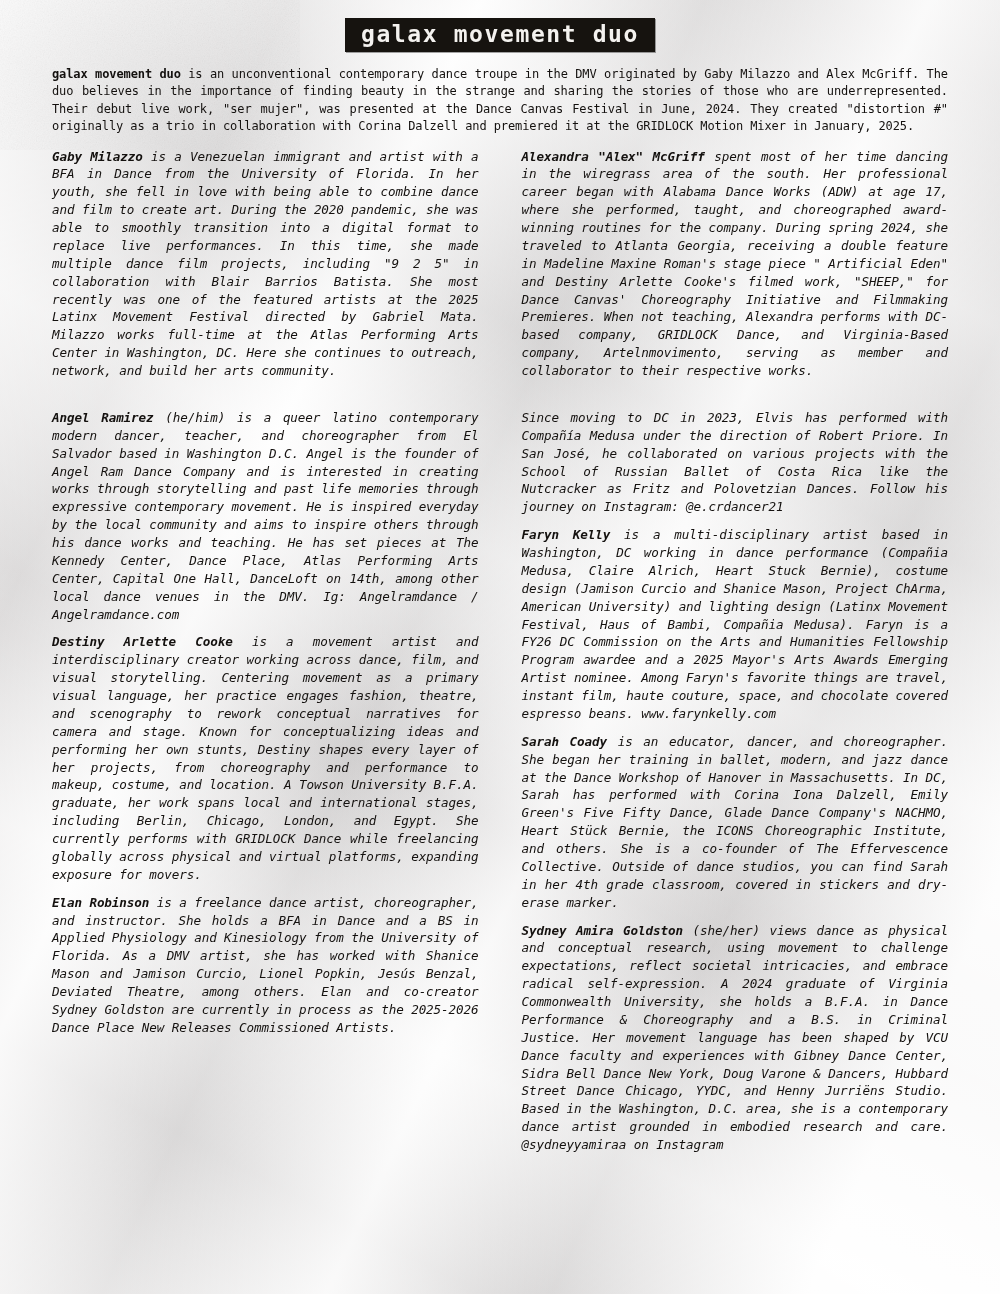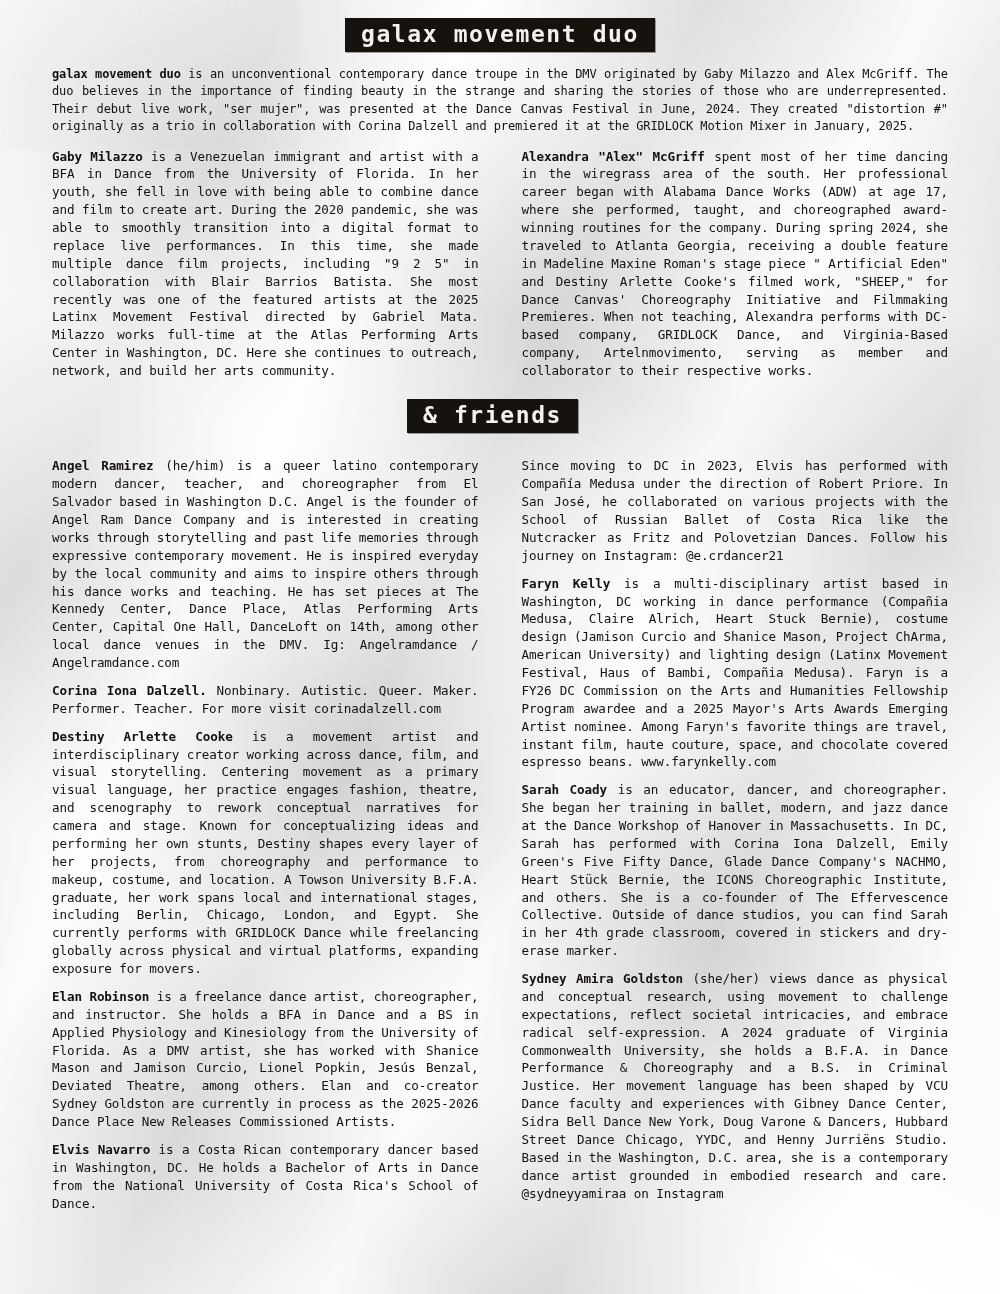--- a/index.html
+++ b/index.html
@@ -63,20 +63,21 @@
   .intro {
     font-size: 12px;
     line-height: 1.42;
     text-align: justify;
     margin-bottom: 13px;
     letter-spacing: -0.1px;
   }
   .cols {
     display: flex;
     gap: 43px;
+    font-style: italic;
   }
   .col {
     flex: 1 1 0;
     min-width: 0;
   }
   p.bio {
     font-size: 12.6px;
     line-height: 1.42;
     text-align: justify;
     margin: 0 0 9px 0;
@@ -111,31 +112,26 @@
     <div class="col">
       <p class="bio"><span class="nm">Gaby Milazzo</span><span> is a Venezuelan immigrant and artist with a BFA in Dance from the University of Florida. In her youth, she fell in love with being able to combine dance and film to create art. During the 2020 pandemic, she was able to smoothly transition into a digital format to replace live performances. In this time, she made multiple dance film projects, including "9 2 5" in collaboration with Blair Barrios Batista. She most recently was one of the featured artists at the 2025 Latinx Movement Festival directed by Gabriel Mata. Milazzo works full-time at the Atlas Performing Arts Center in Washington, DC. Here she continues to outreach, network, and build her arts community.</span></p>
     </div>
     <div class="col">
       <p class="bio"><span class="nm">Alexandra "Alex" McGriff</span><span> spent most of her time dancing in the wiregrass area of the south. Her professional career began with Alabama Dance Works (ADW) at age 17, where she performed, taught, and choreographed award-winning routines for the company. During spring 2024, she traveled to Atlanta Georgia, receiving a double feature in Madeline Maxine Roman's stage piece " Artificial Eden" and Destiny Arlette Cooke's filmed work, "SHEEP," for Dance Canvas' Choreography Initiative and Filmmaking Premieres. When not teaching, Alexandra performs with DC-based company, GRIDLOCK Dance, and Virginia-Based company, Artelnmovimento, serving as member and collaborator to their respective works.</span></p>
     </div>
   </div>
 
   <div class="spacer-12"></div>
 
-  <div class="banner-row left">
-    <div class="banner">&amp; friends</div>
-  </div>
 
   <div class="cols section-two">
     <div class="col">
       <p class="bio"><span class="nm">Angel Ramirez</span><span> (he/him) is a queer latino contemporary modern dancer, teacher, and choreographer from El Salvador based in Washington D.C. Angel is the founder of Angel Ram Dance Company and  is interested in creating works through storytelling and past life memories through expressive contemporary movement. He is inspired everyday by the local community and aims to inspire others through his dance works and teaching. He has set pieces at The Kennedy Center, Dance Place, Atlas Performing Arts Center, Capital One Hall, DanceLoft on 14th, among other local dance venues in the DMV. Ig: Angelramdance / Angelramdance.com</span></p>
-      <p class="bio"><span class="nm">Corina Iona Dalzell.</span><span> Nonbinary. Autistic. Queer. Maker. Performer. Teacher. For more visit corinadalzell.com</span></p>
       <p class="bio"><span class="nm">Destiny Arlette Cooke</span><span> is a movement artist and interdisciplinary creator working across dance, film, and visual storytelling. Centering movement as a primary visual language, her practice engages fashion, theatre, and scenography to rework conceptual narratives for camera and stage. Known for conceptualizing ideas and performing her own stunts, Destiny shapes every layer of her projects, from choreography and performance to makeup, costume, and location. A Towson University B.F.A. graduate, her work spans local and international stages, including Berlin, Chicago, London, and Egypt. She currently performs with GRIDLOCK Dance while freelancing globally across physical and virtual platforms, expanding exposure for movers.</span></p>
       <p class="bio"><span class="nm">Elan Robinson</span><span> is a freelance dance artist, choreographer, and instructor. She holds a BFA in Dance and a BS in Applied Physiology and Kinesiology from the University of Florida. As a DMV artist, she has worked with Shanice Mason and Jamison Curcio, Lionel Popkin, Jesús Benzal, Deviated Theatre, among others. Elan and co-creator Sydney Goldston are currently in process as the 2025-2026 Dance Place New Releases Commissioned Artists.</span></p>
-      <p class="bio"><span class="nm">Elvis Navarro</span><span> is a Costa Rican contemporary dancer based in Washington, DC. He holds a Bachelor of Arts in Dance from the National University of Costa Rica's School of Dance.</span></p>
     </div>
     <div class="col">
       <p class="bio"><span>Since moving to DC in 2023, Elvis has performed with Compañía Medusa under the direction of Robert Priore. In San José, he collaborated on various projects with the School of Russian Ballet of Costa Rica like the Nutcracker as Fritz and Polovetzian Dances. Follow his journey on Instagram: @e.crdancer21</span></p>
       <p class="bio"><span class="nm">Faryn Kelly</span><span> is a multi-disciplinary artist based in Washington, DC working in dance performance (Compañia Medusa, Claire Alrich, Heart Stuck Bernie), costume design (Jamison Curcio and Shanice Mason, Project ChArma, American University) and lighting design (Latinx Movement Festival, Haus of Bambi, Compañia Medusa). Faryn is a FY26 DC Commission on the Arts and Humanities Fellowship Program awardee and a 2025 Mayor's Arts Awards Emerging Artist nominee. Among Faryn's favorite things are travel, instant film, haute couture, space, and chocolate covered espresso beans. www.farynkelly.com</span></p>
       <p class="bio"><span class="nm">Sarah Coady</span><span> is an educator, dancer, and choreographer. She began her training in ballet, modern, and jazz dance at the Dance Workshop of Hanover in Massachusetts. In DC, Sarah has performed with Corina Iona Dalzell, Emily Green's Five Fifty Dance, Glade Dance Company's NACHMO, Heart Stück Bernie, the ICONS Choreographic Institute, and others. She is a co-founder of The Effervescence Collective. Outside of dance studios, you can find Sarah in her 4th grade classroom, covered in stickers and dry-erase marker.</span></p>
       <p class="bio"><span class="nm">Sydney Amira Goldston</span><span> (she/her) views dance as physical and conceptual research, using movement to challenge expectations, reflect societal intricacies, and embrace radical self-expression. A 2024 graduate of Virginia Commonwealth University, she holds a B.F.A. in Dance Performance &amp; Choreography and a B.S. in Criminal Justice. Her movement language has been shaped by VCU Dance faculty and experiences with Gibney Dance Center, Sidra Bell Dance New York, Doug Varone &amp; Dancers, Hubbard Street Dance Chicago, YYDC, and Henny Jurriëns Studio. Based in the Washington, D.C. area, she is a contemporary dance artist grounded in embodied research and care. @sydneyyamiraa on Instagram</span></p>
     </div>
   </div>
 
 </div>

